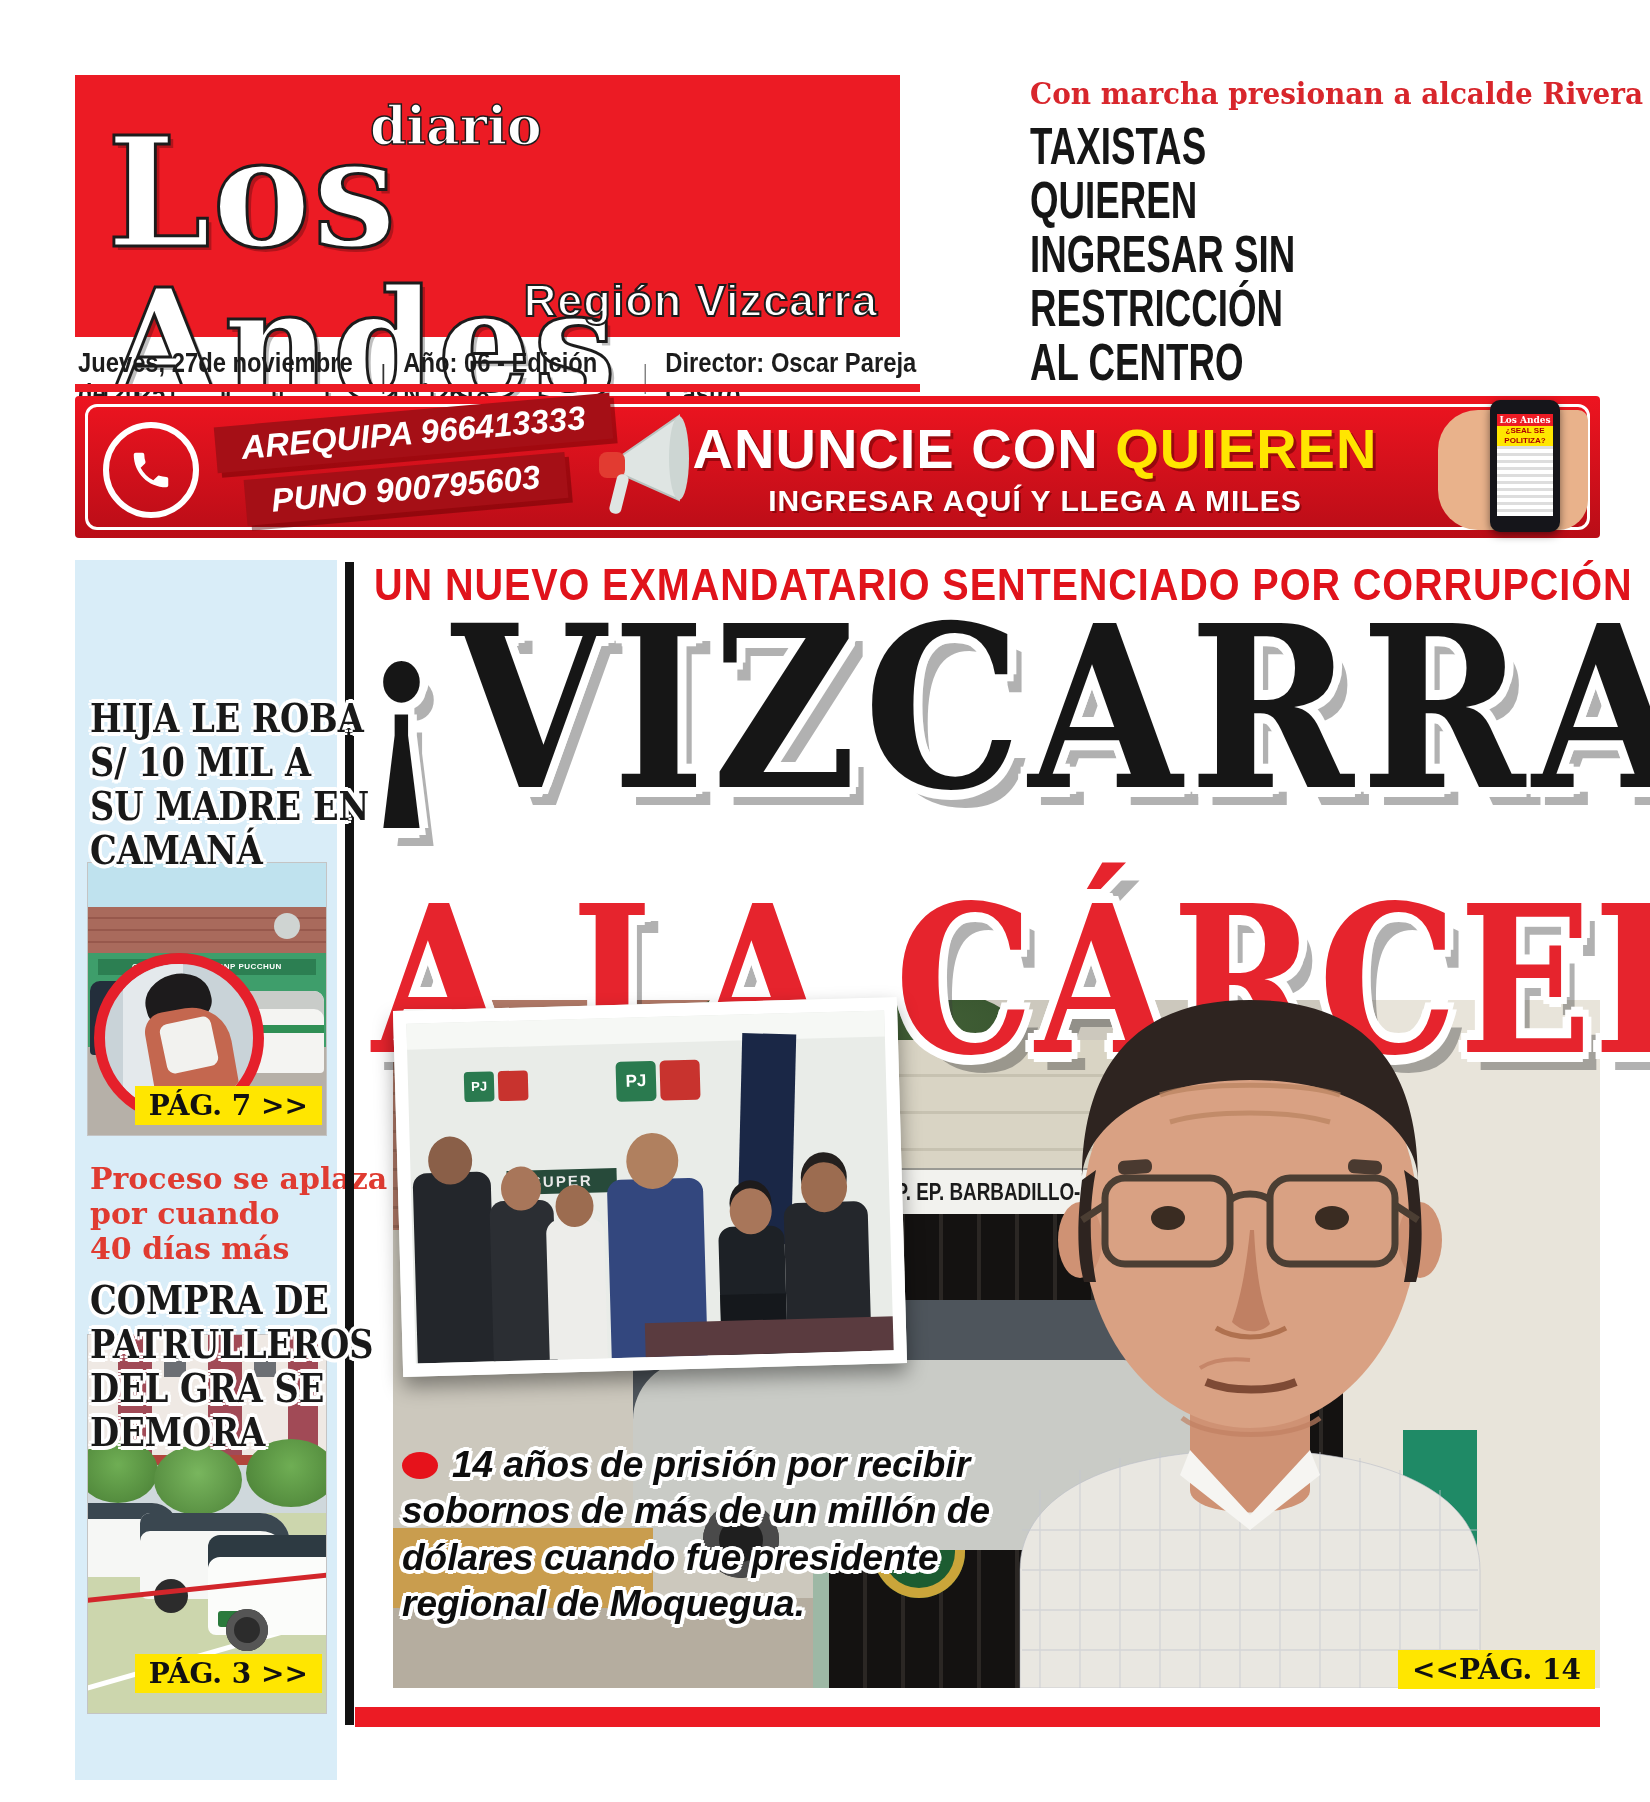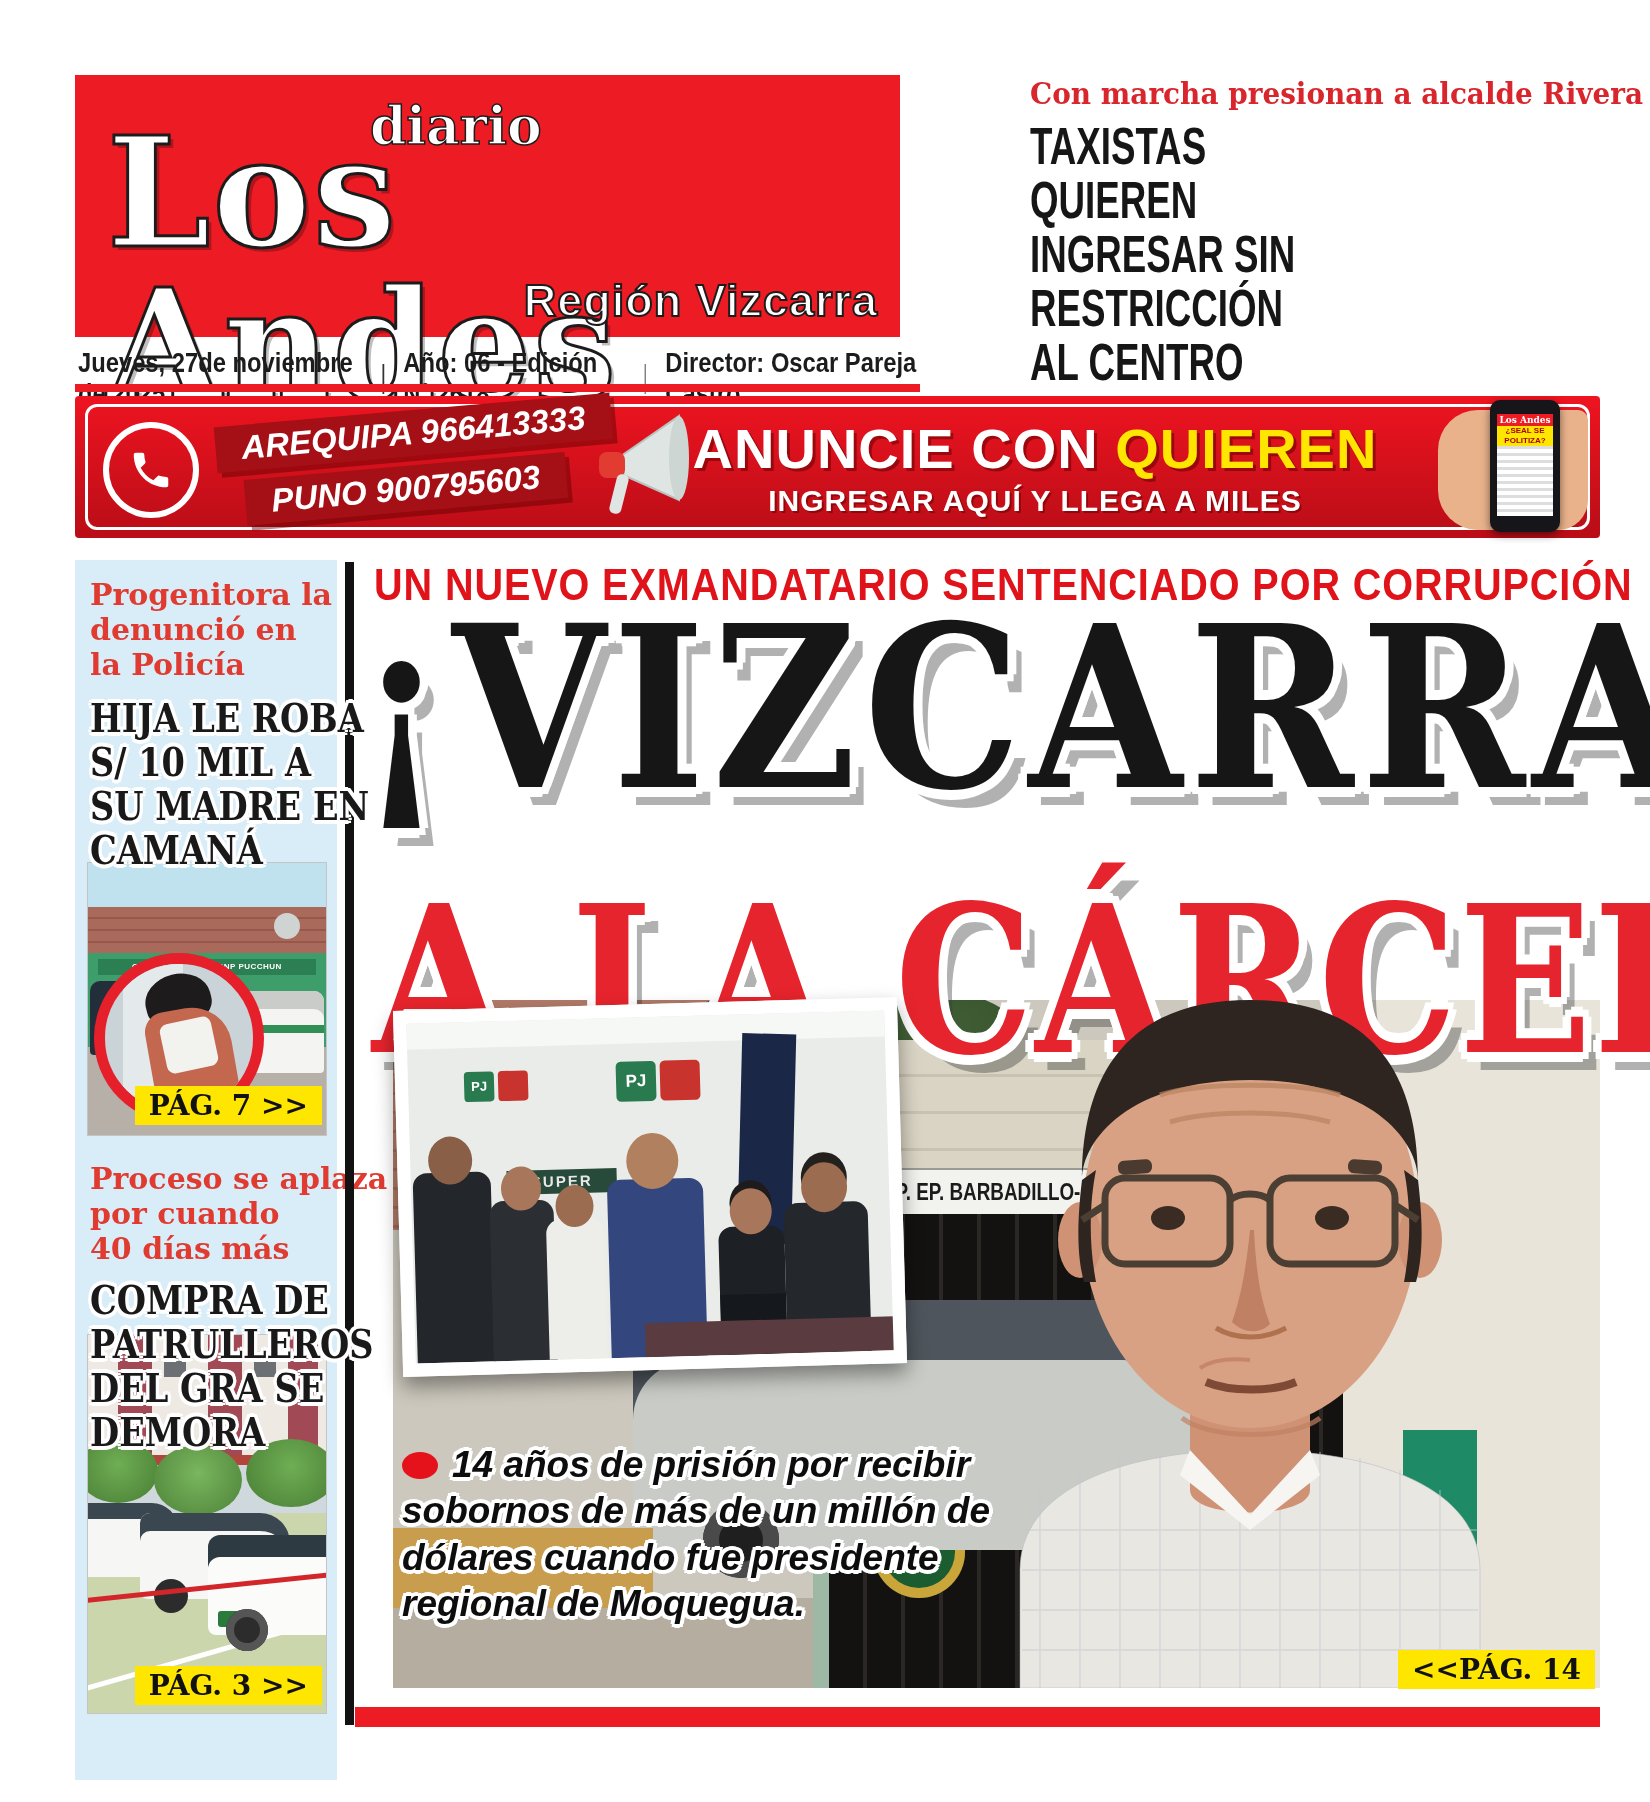--- a/index.html
+++ b/index.html
@@ -143,25 +143,20 @@
       <div class="screen">
         <div class="scr-mast">Los Andes</div>
         <div class="scr-head">¿SEAL SE POLITIZA?</div>
         <div class="scr-body"></div>
       </div>
     </div>
   </div>
 
   <div class="abs sidebar"></div>
 
-  <div class="abs sb-kicker" style="left:90px;top:578px;">
-    <div>Progenitora la</div>
-    <div>denunció en</div>
-    <div>la Policía</div>
-  </div>
   <div class="abs sb-headline ow-sm" style="left:90px;top:696px;">
     <div>HIJA LE ROBA</div>
     <div>S/ 10 MIL A</div>
     <div>SU MADRE EN</div>
     <div>CAMANÁ</div>
   </div>
   <div class="abs sb-photo" style="top:862px;height:272px;">
     <div class="abs" style="left:0;top:0;right:0;height:44px;background:#bfe2ee;"></div>
     <div class="abs" style="left:0;top:44px;right:0;height:46px;background:repeating-linear-gradient(180deg,#a96a5c 0 10px,#97584c 10px 12px);"></div>
     <div class="abs" style="right:26px;top:50px;width:26px;height:26px;border-radius:50%;background:#cfd4d2;"></div>
@@ -211,21 +206,21 @@
     <div class="abs" style="left:-20px;bottom:60px;width:300px;height:5px;background:#fff;transform:rotate(-16deg);"></div>
     <div class="abs" style="left:-30px;top:168px;width:120px;height:74px;background:#f6f7f5;border-radius:10px 26px 6px 6px;box-shadow:inset 0 16px 0 #3a4750;"></div>
     <div class="abs" style="left:52px;top:178px;width:150px;height:86px;background:#f6f7f5;border-radius:10px 30px 8px 8px;box-shadow:inset 0 18px 0 #3a4750;">
       <div style="position:absolute;left:14px;bottom:-14px;width:34px;height:34px;border-radius:50%;background:#2c2c2c;"></div>
     </div>
     <div class="abs" style="left:120px;top:200px;width:170px;height:100px;background:#fbfcfa;border-radius:12px 34px 8px 8px;box-shadow:inset 0 22px 0 #2d3a42;">
       <div style="position:absolute;left:10px;bottom:8px;width:40px;height:16px;background:#2a7a3c;border-radius:3px;"></div>
       <div style="position:absolute;left:18px;bottom:-16px;width:42px;height:42px;border-radius:50%;background:#2c2c2c;box-shadow:inset 0 0 0 8px #555;"></div>
     </div>
     <div class="abs" style="left:-10px;top:248px;width:300px;height:5px;background:#d2262b;transform:rotate(-6deg);"></div>
-    <div class="abs badge" style="right:4px;bottom:8px;z-index:3;">PÁG. 3 &gt;&gt;</div>
+    <div class="abs badge" style="right:4px;bottom:20px;z-index:3;">PÁG. 3 &gt;&gt;</div>
   </div>
 
   <div class="abs main-rule"></div>
   <div class="abs main-kicker">UN NUEVO EXMANDATARIO SENTENCIADO POR CORRUPCIÓN</div>
   <div class="abs hl1 slab ow-lg">¡VIZCARRA</div>
 
   <div class="abs main-photo">
     <div class="abs" style="left:0;top:0;width:500px;height:230px;background:repeating-linear-gradient(180deg,#b17a68 0 16px,#9c6a59 16px 19px);"></div>
     <div class="abs" style="left:290px;top:-20px;width:330px;height:90px;background:radial-gradient(ellipse at 50% 50%,#47663b,#35512c);border-radius:50%;"></div>
     <div class="abs" style="left:420px;top:40px;width:570px;height:160px;background:repeating-linear-gradient(180deg,#d9d4c4 0 34px,#c7c2b1 34px 37px);"></div>

